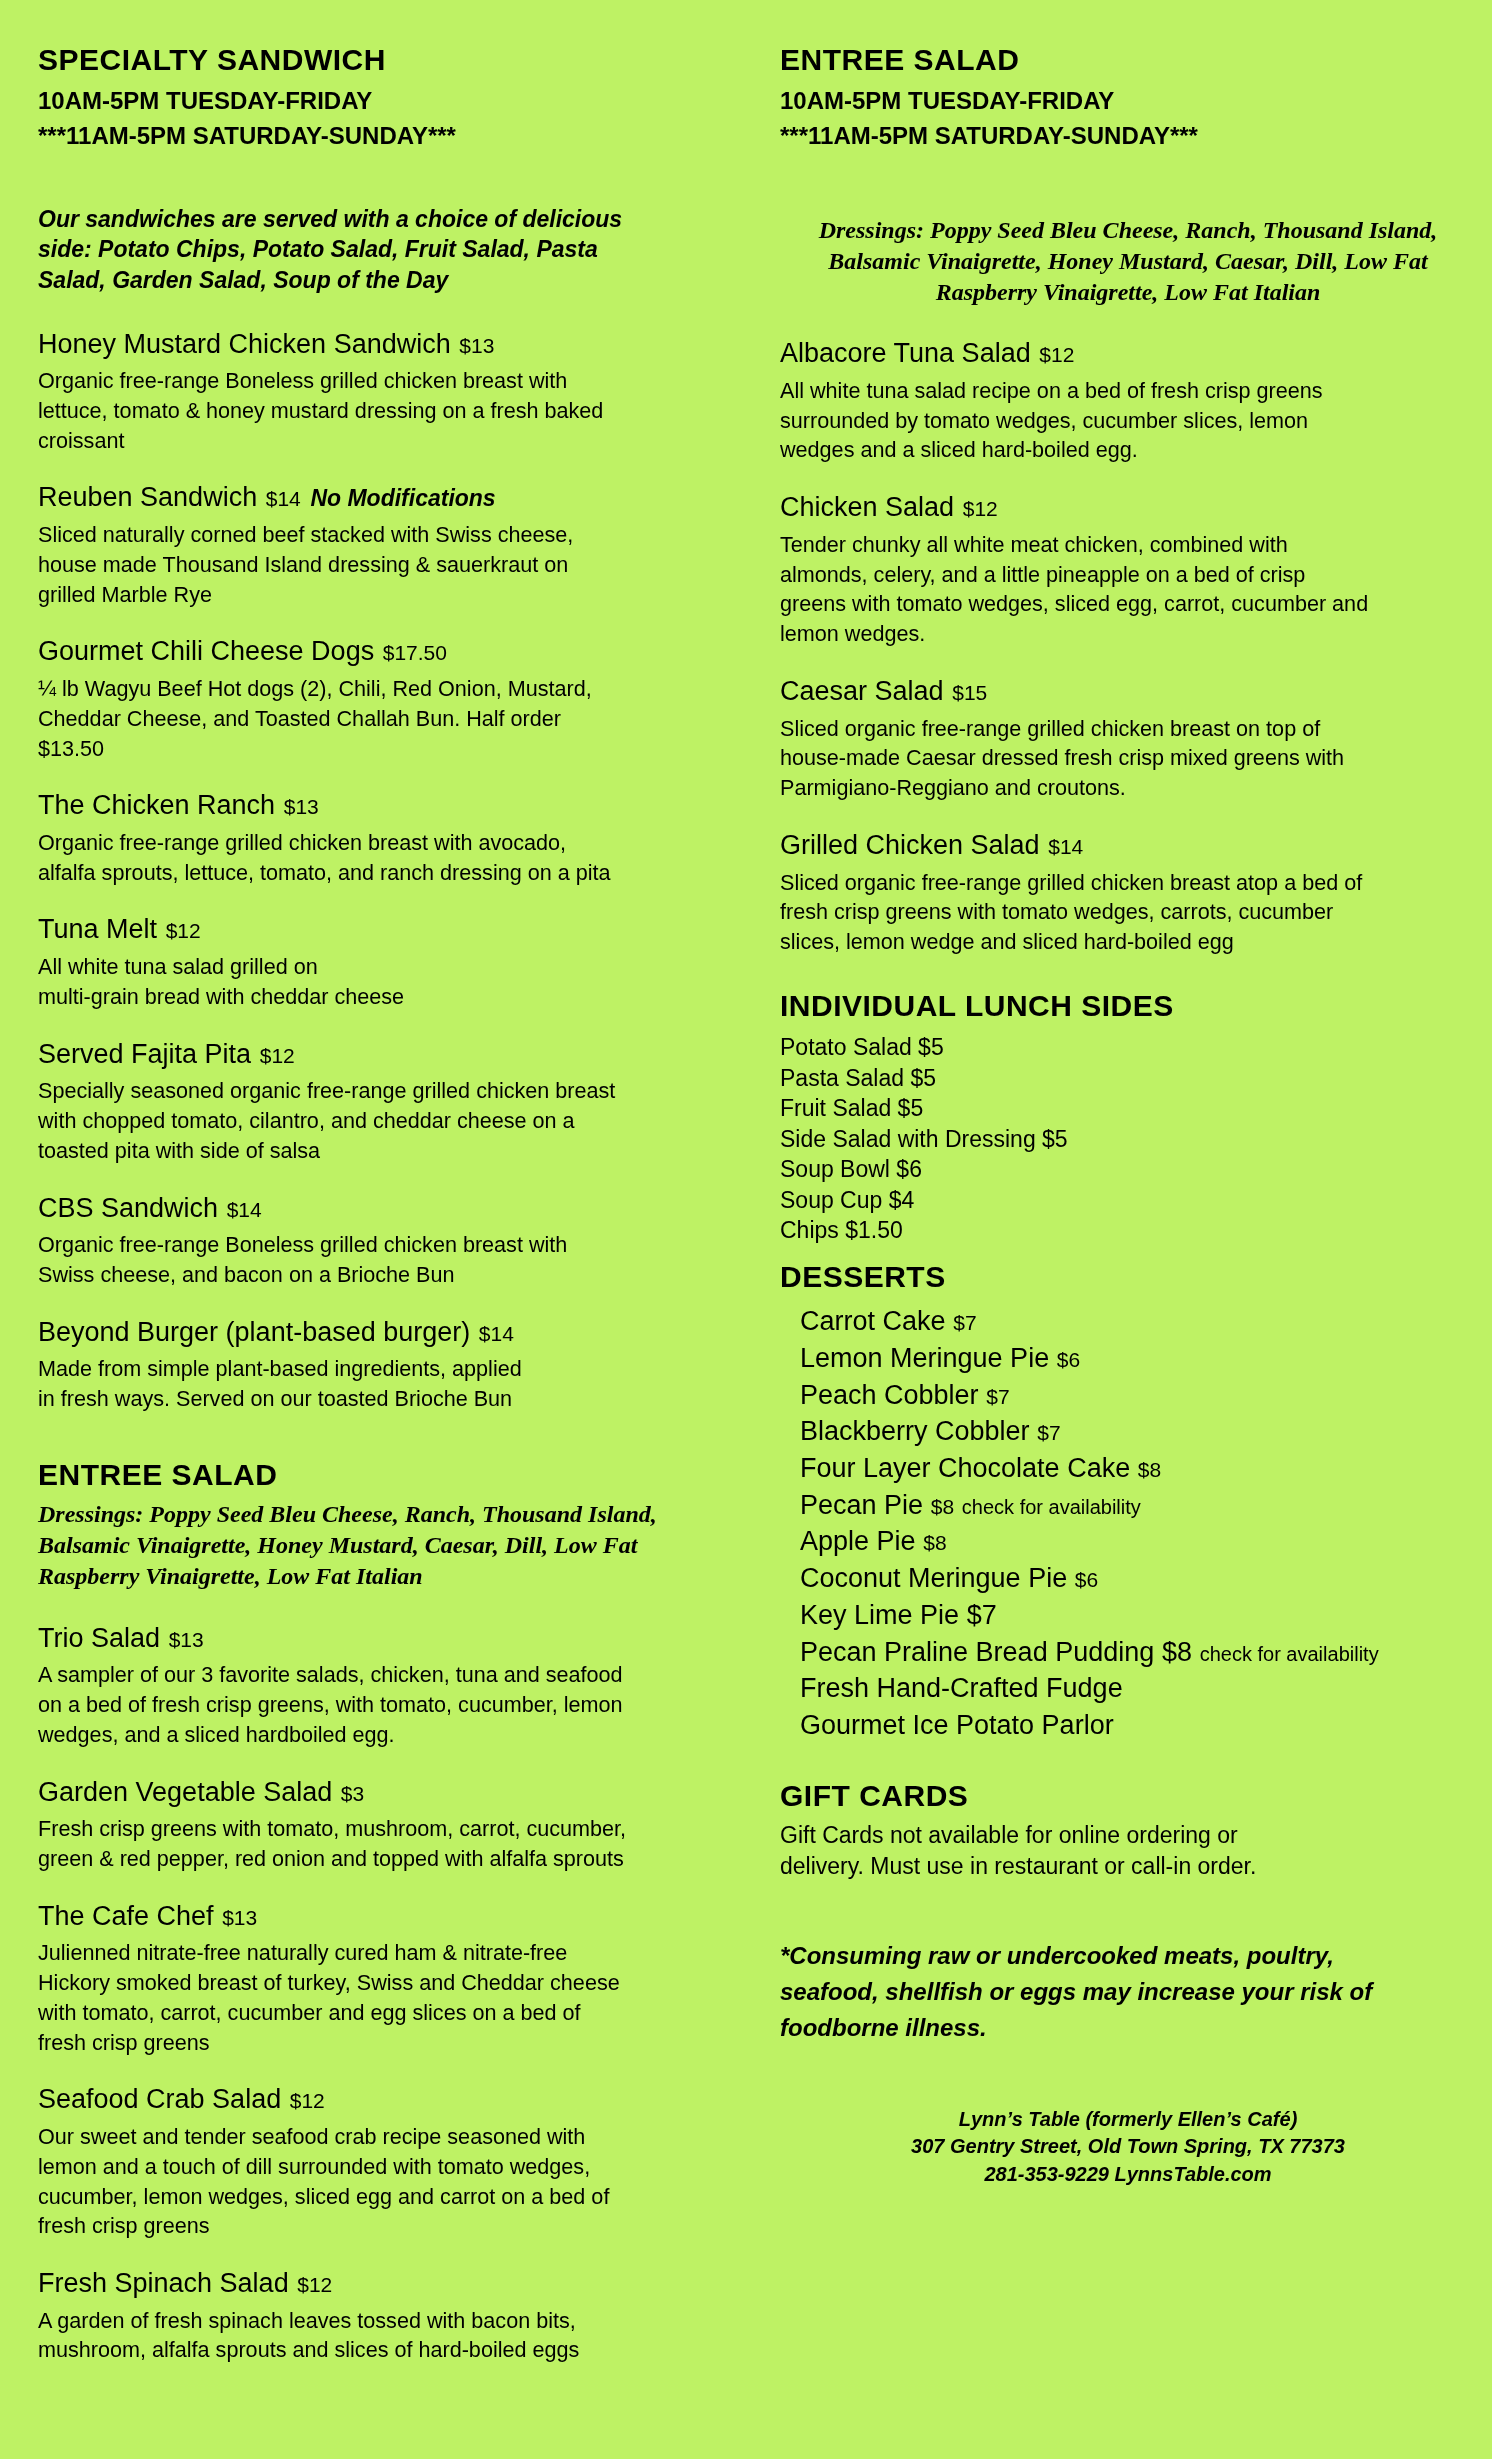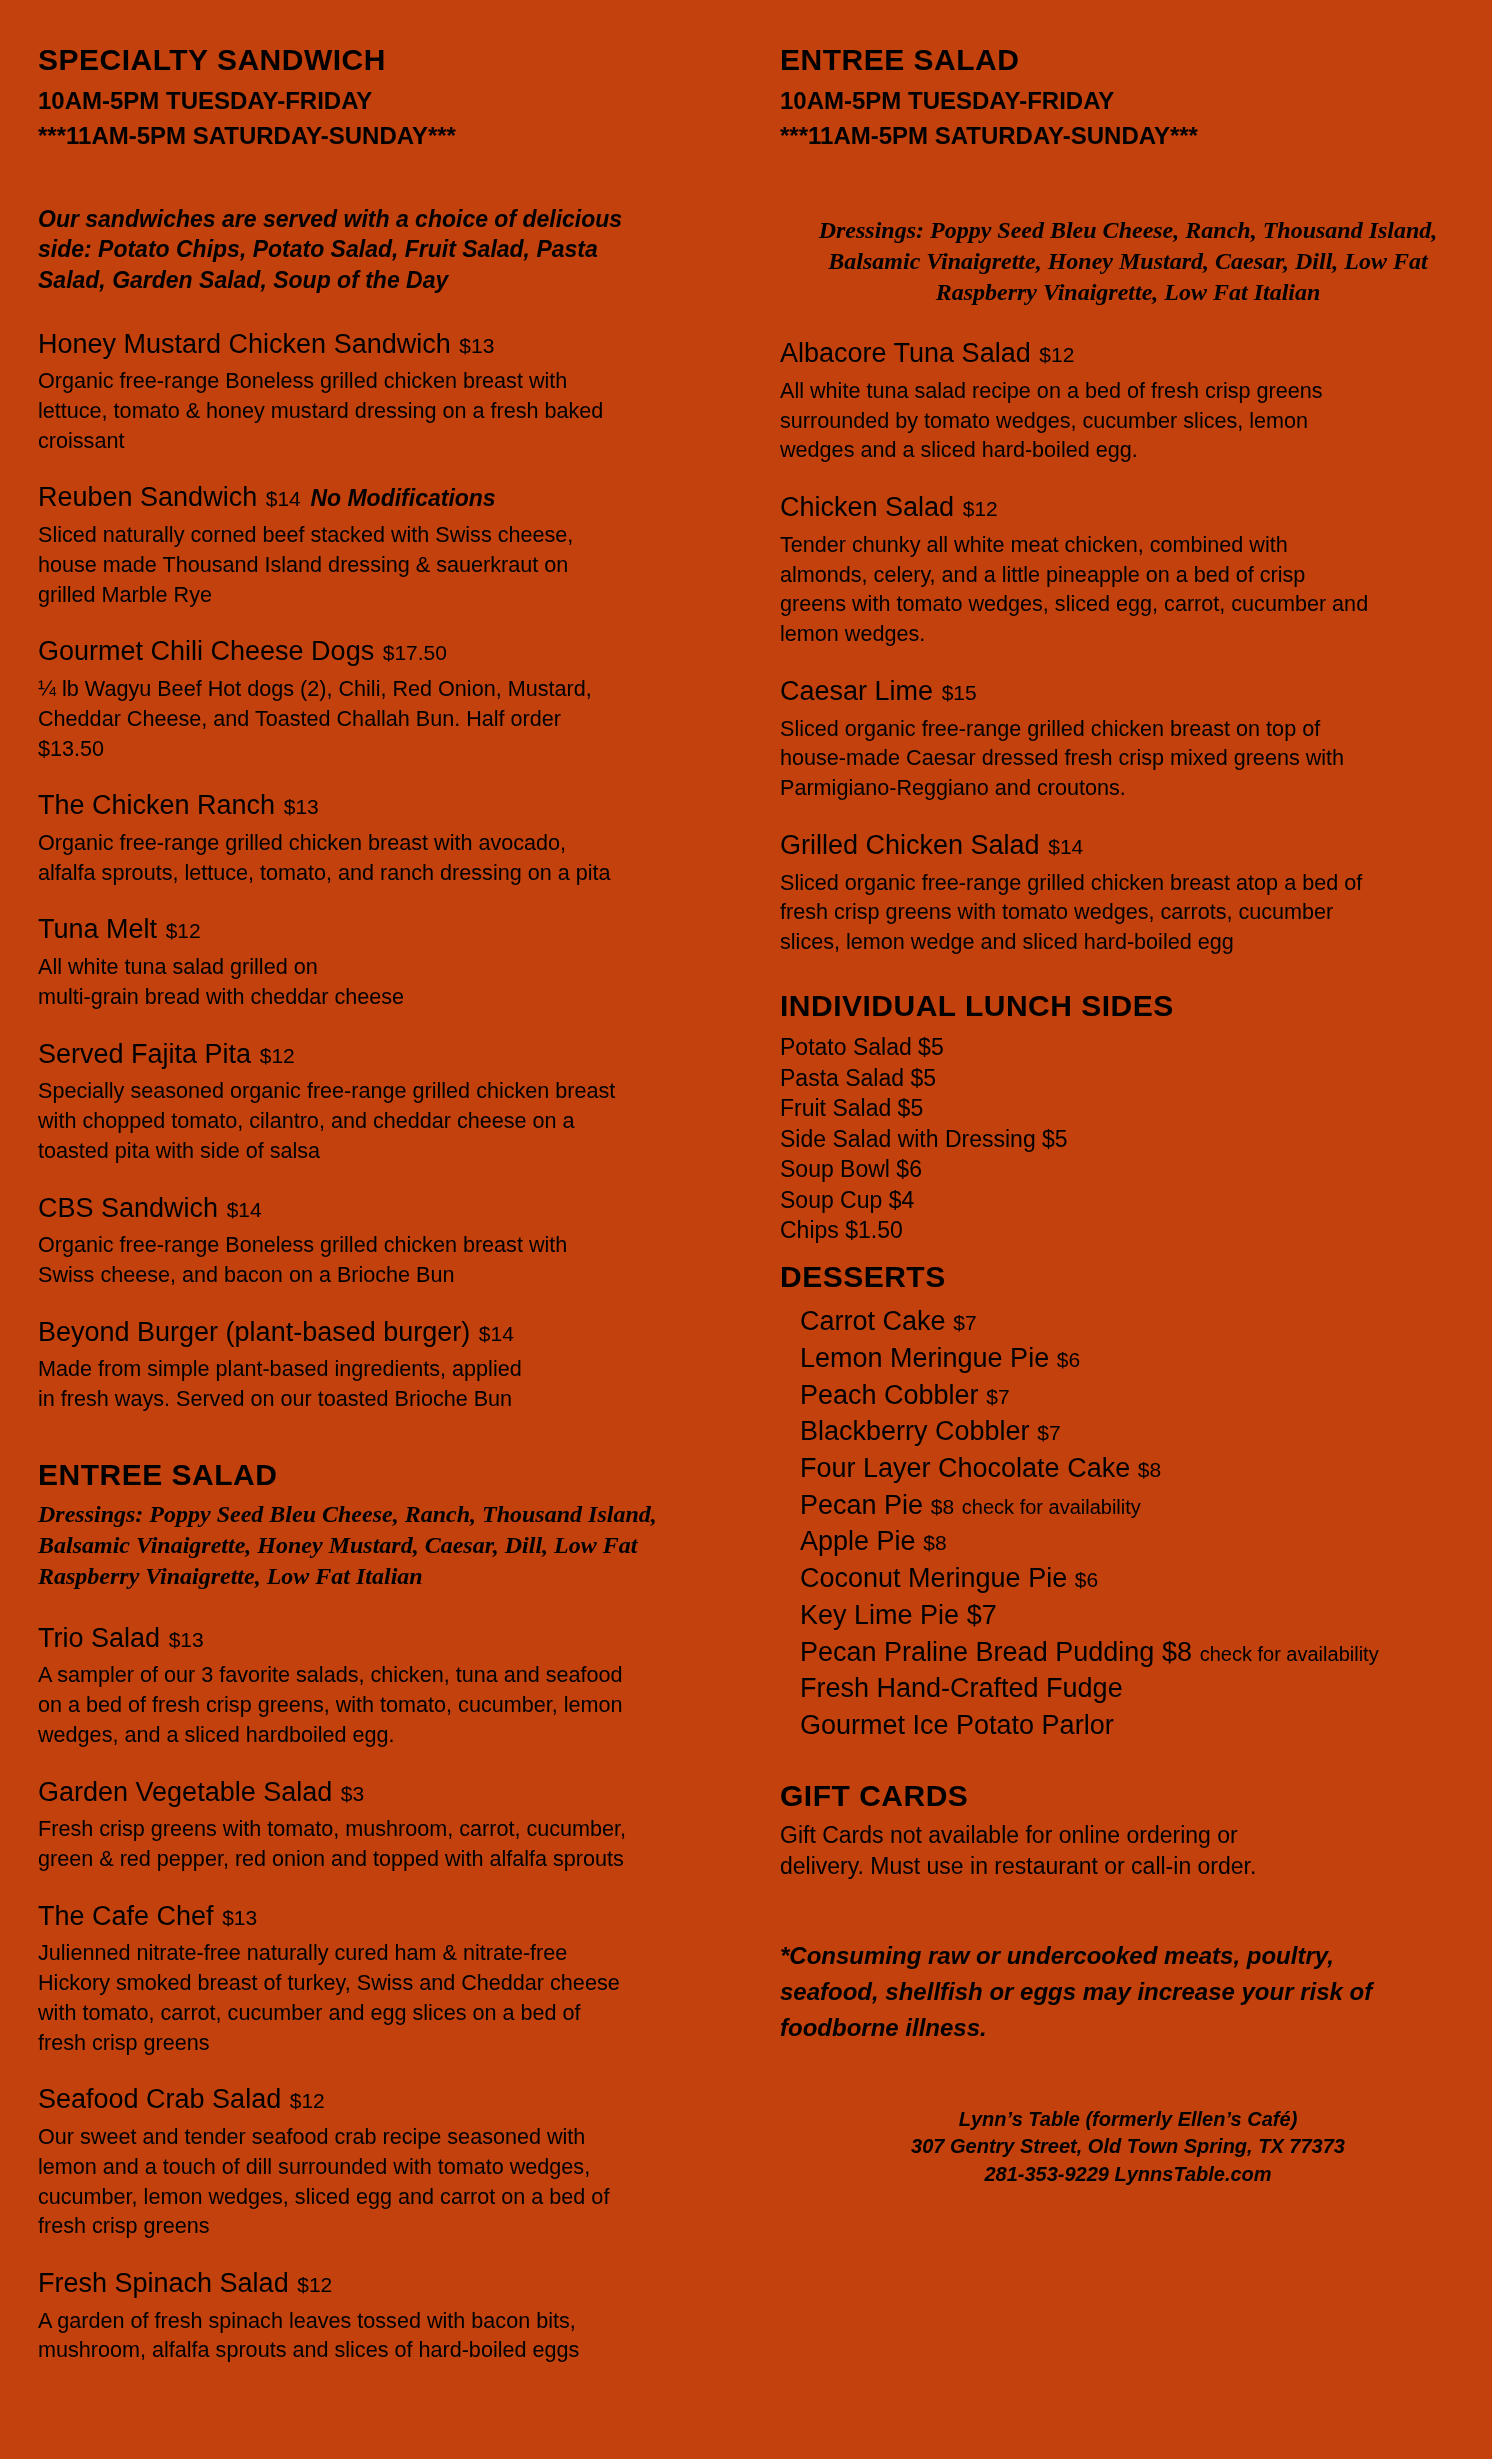--- a/index.html
+++ b/index.html
@@ -1,19 +1,19 @@
 <!DOCTYPE html>
 <html><head>
 <meta charset="utf-8">
 <style>
   html,body{margin:0;padding:0;background:#e8e8e8;}
   .page{
     position:relative;
     width:1493px;height:2459px;
-    background:#c2410c;
+    background:#bef264;
     color:#000;
     font-family:"Liberation Sans","DejaVu Sans",sans-serif;
     overflow:hidden;
   }
   .col{position:absolute;top:43px;}
   .col-left{left:38px;width:696px;}
   .col-right{left:780px;width:696px;}
 
   .sec-title{
     font-size:30px;font-weight:bold;letter-spacing:0.5px;
@@ -226,21 +226,21 @@
             <span class="iname">Chicken Salad</span><span class="iprice">$12</span>
           </div>
           <div class="desc">Tender chunky all white meat chicken, combined with
 almonds, celery, and a little pineapple on a bed of crisp
 greens with tomato wedges, sliced egg, carrot, cucumber and
 lemon wedges.</div>
         </div>
 
         <div class="item">
           <div class="item-head">
-            <span class="iname">Caesar Lime</span><span class="iprice">$15</span>
+            <span class="iname">Caesar Salad</span><span class="iprice">$15</span>
           </div>
           <div class="desc">Sliced organic free-range grilled chicken breast on top of
 house-made Caesar dressed fresh crisp mixed greens with
 Parmigiano-Reggiano and croutons.</div>
         </div>
 
         <div class="item">
           <div class="item-head">
             <span class="iname">Grilled Chicken Salad</span><span class="iprice">$14</span>
           </div>

